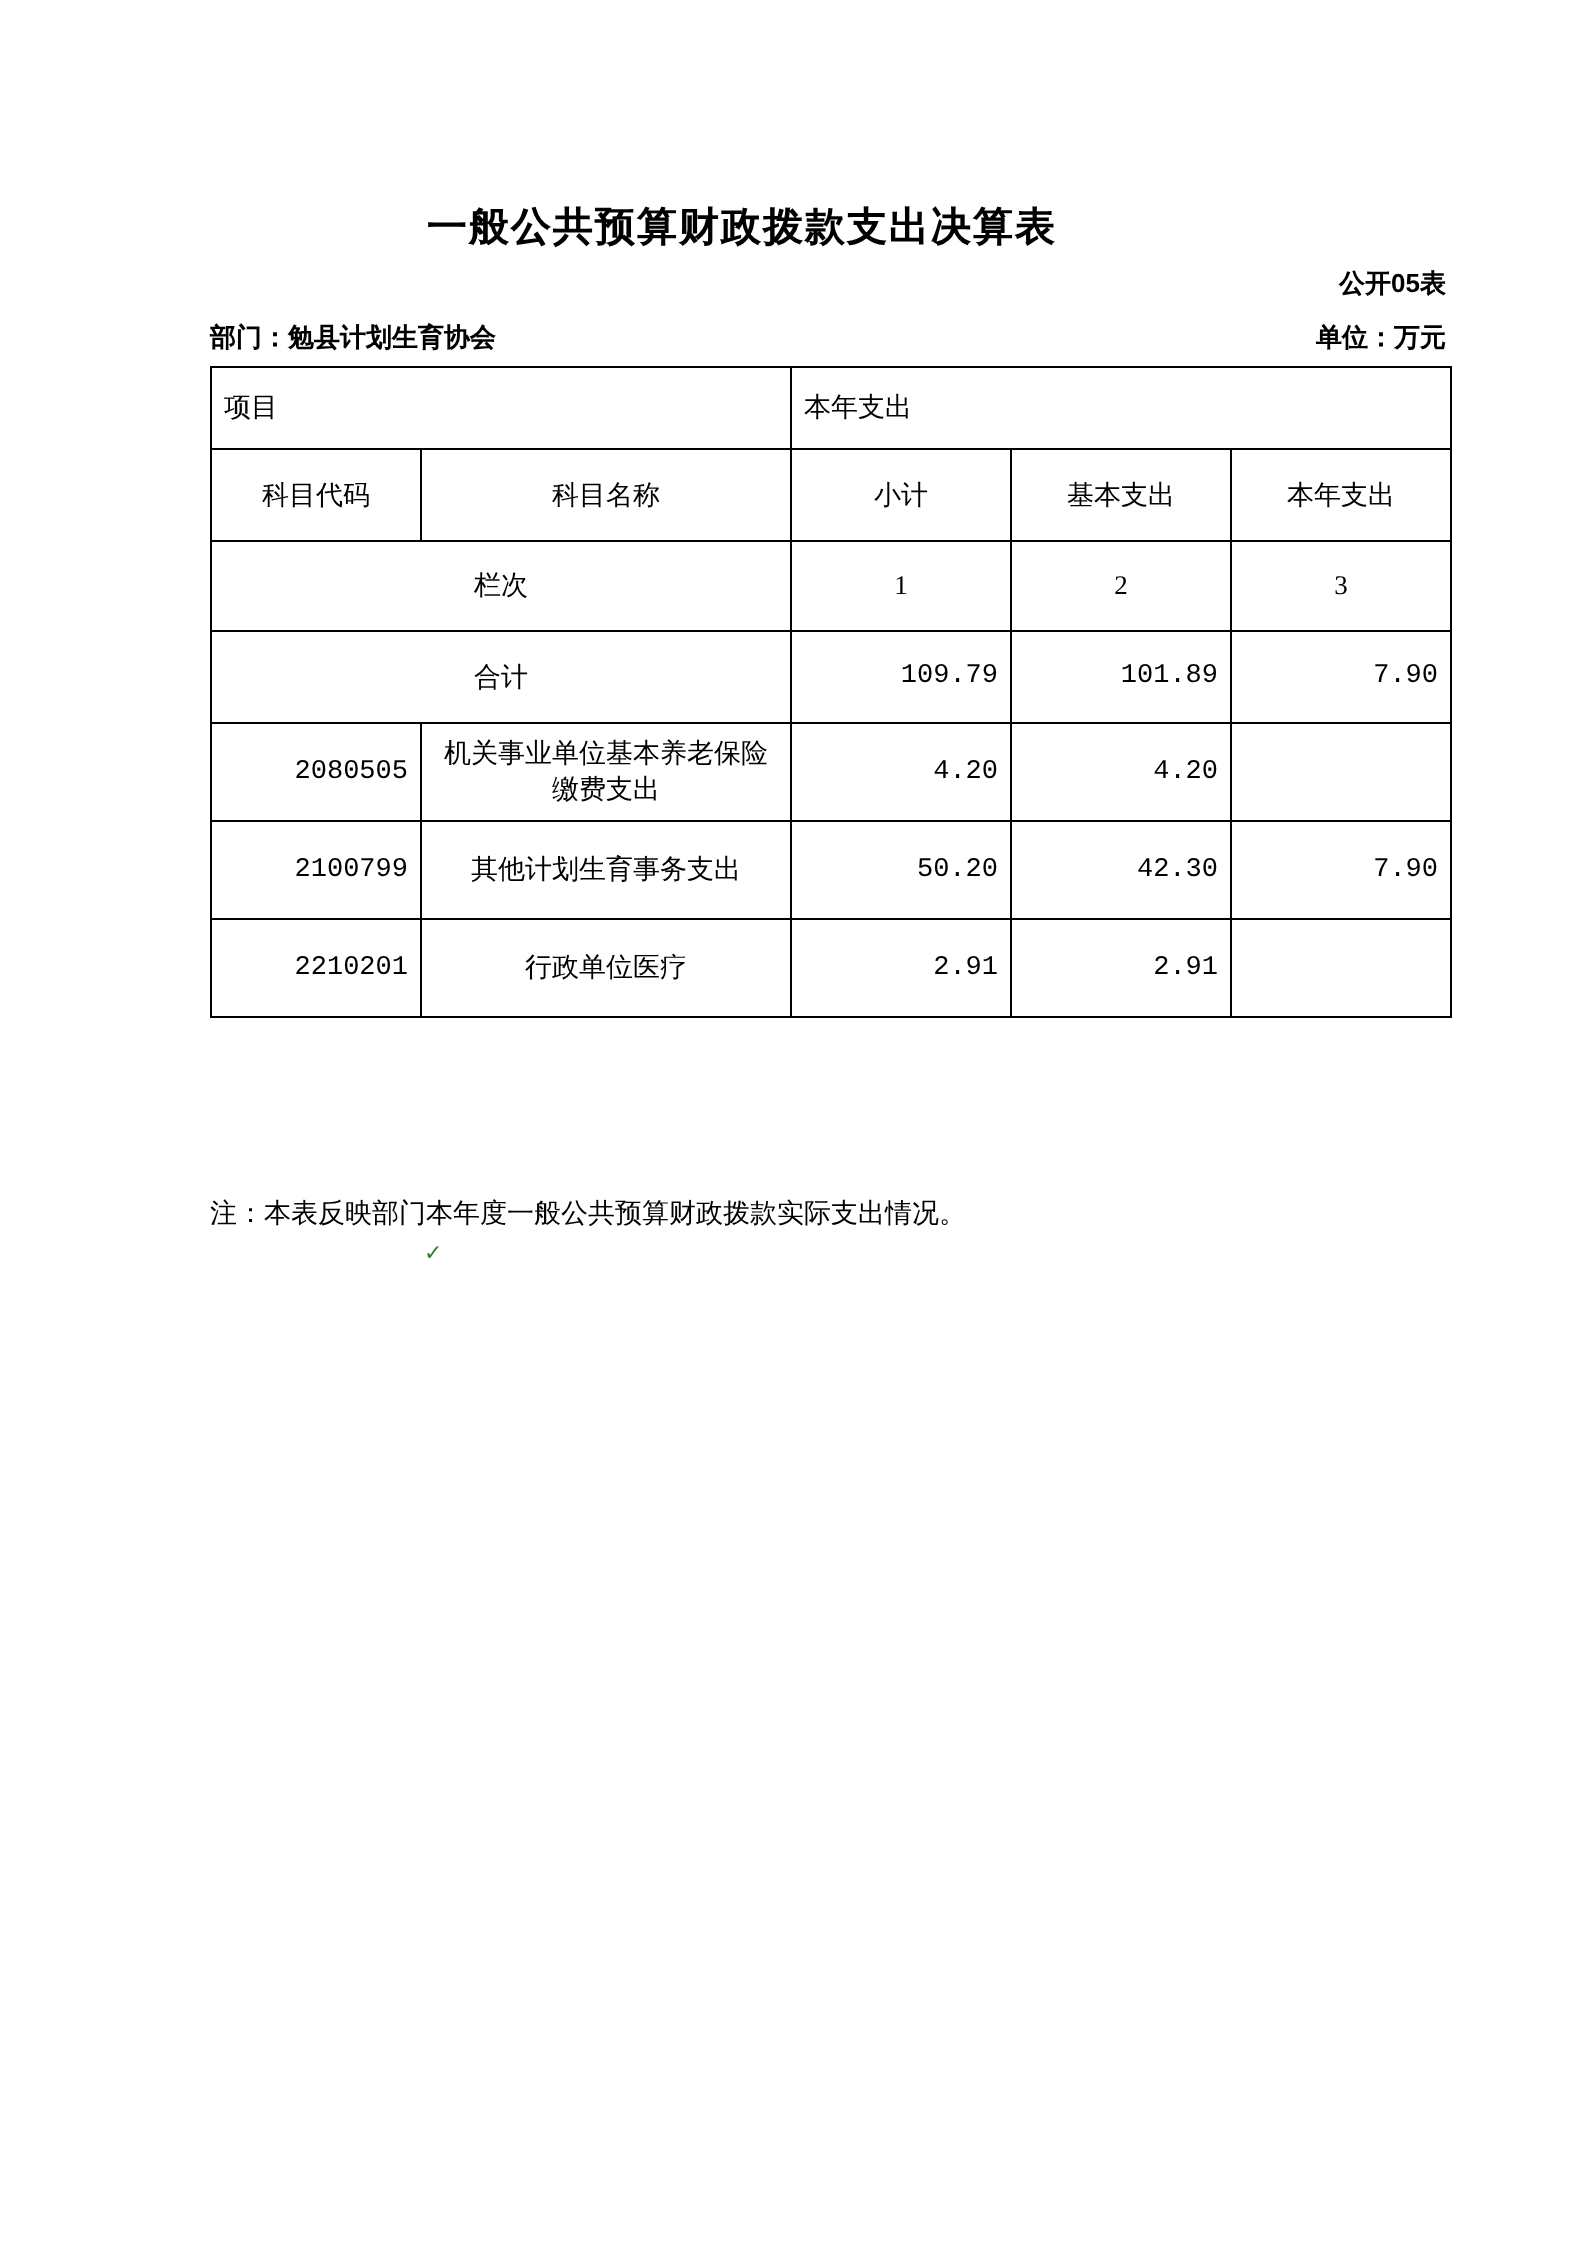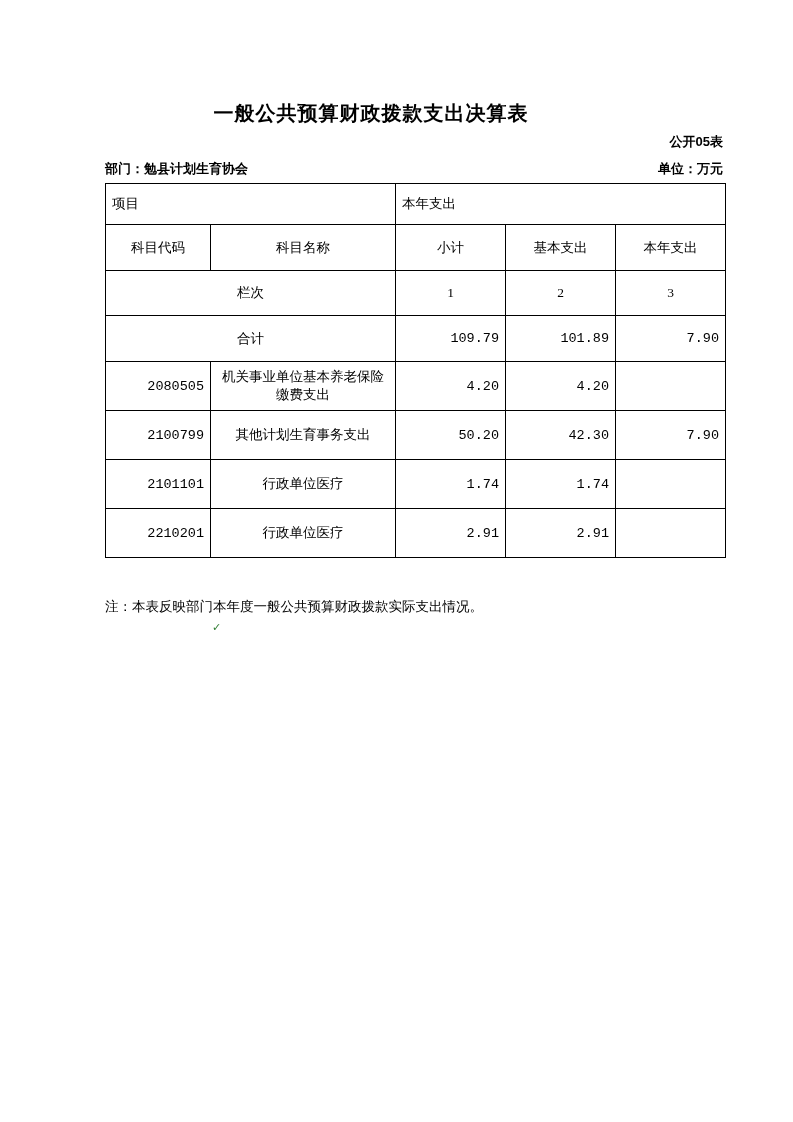--- a/index.html
+++ b/index.html
@@ -189,27 +189,20 @@
         <td class="num"></td>
       </tr>
       <tr class="data-row">
         <td class="code-cell">2100799</td>
         <td class="name-cell">其他计划生育事务支出</td>
         <td class="num">50.20</td>
         <td class="num">42.30</td>
         <td class="num">7.90</td>
       </tr>
       <tr class="data-row">
-        <td class="code-cell">2101101</td>
-        <td class="name-cell">行政单位医疗</td>
-        <td class="num">1.74</td>
-        <td class="num">1.74</td>
-        <td class="num"></td>
-      </tr>
-      <tr class="data-row">
         <td class="code-cell">2210201</td>
         <td class="name-cell">行政单位医疗</td>
         <td class="num">2.91</td>
         <td class="num">2.91</td>
         <td class="num"></td>
       </tr>
     </tbody>
   </table>
 
   <div class="note">注：本表反映部门本年度一般公共预算财政拨款实际支出情况。</div>

